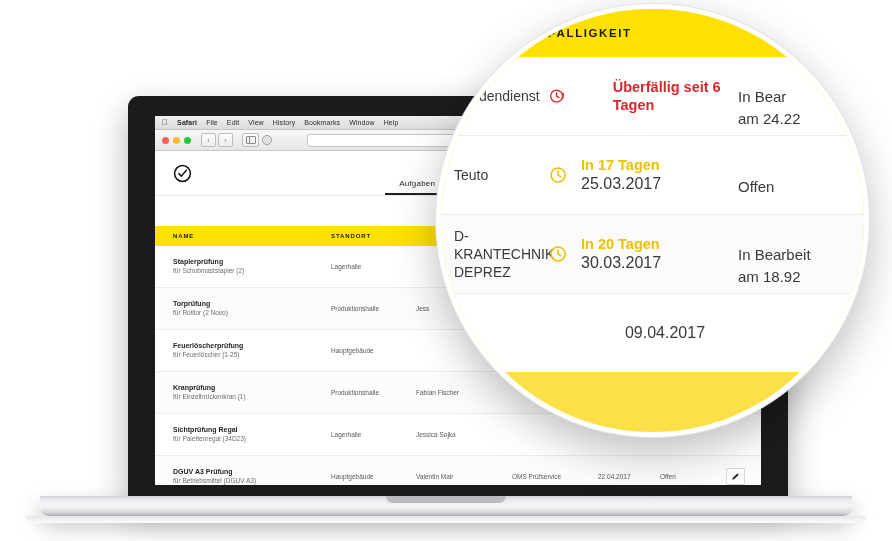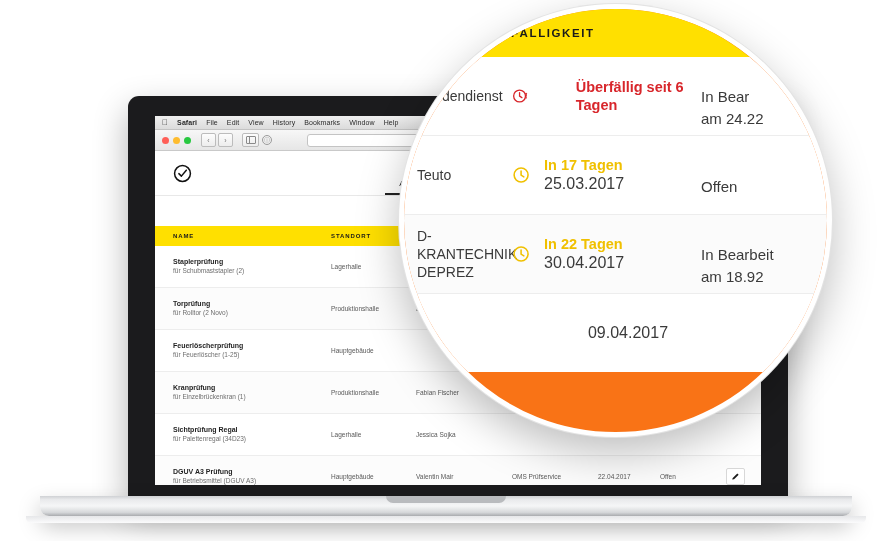--- a/index.html
+++ b/index.html
@@ -124,22 +124,22 @@
     content:"";position:absolute;left:50%;top:0;transform:translateX(-50%);
     width:120px;height:7px;background:#b9bbbe;border-radius:0 0 7px 7px;
   }
   .laptop-foot{
     position:absolute;left:26px;top:516px;width:840px;height:7px;
     background:linear-gradient(#e6e7e9,#fbfbfc);border-radius:0 0 5px 5px;
   }
 
   
   #magnifier{
-    position:absolute;left:399px;top:4px;width:433px;height:433px;
-    border-radius:50%;overflow:hidden;background:#f97316;
+    position:absolute;left:436px;top:4px;width:433px;height:433px;
+    border-radius:50%;overflow:hidden;background:#fde047;
     border:5px solid #ffffff;box-sizing:border-box;
     box-shadow:0 0 0 1px #e3e3e3, 0 16px 44px rgba(0,0,0,.26);
   }
   .mag-inner{position:absolute;left:-45px;top:0;width:520px;}
   .mag-head{
     background:#FFE000;height:48px;display:flex;align-items:center;
     font-size:11.5px;font-weight:bold;letter-spacing:1.6px;color:#1a1a1a;
   }
   .mag-row{
     height:78px;display:flex;align-items:center;border-bottom:1px solid #ededed;background:#fff;
@@ -353,22 +353,22 @@
           </div>
         </div>
         <div class="mag-row alt">
           <div class="m-prov">D-KRANTECHNIK DEPREZ</div>
           <div class="m-due">
             <svg width="22" height="22" viewBox="0 0 24 24">
               <circle cx="11" cy="12" r="7.6" fill="none" stroke="#F0C000" stroke-width="1.7"></circle>
               <path d="M11 7.6 V12.2 L14 14" fill="none" stroke="#F0C000" stroke-width="1.7" stroke-linecap="round"></path>
             </svg>
             <div class="due-txt soon">
-              <div class="t1">In 22 Tagen</div>
-              <div class="t2">30.04.2017</div>
+              <div class="t1">In 20 Tagen</div>
+              <div class="t2">30.03.2017</div>
             </div>
           </div>
           <div class="m-stat">
             <div>In Bearbeit</div>
             <div>am 18.92</div>
           </div>
         </div>
       </div>
 
     <div class="mag-partial">

